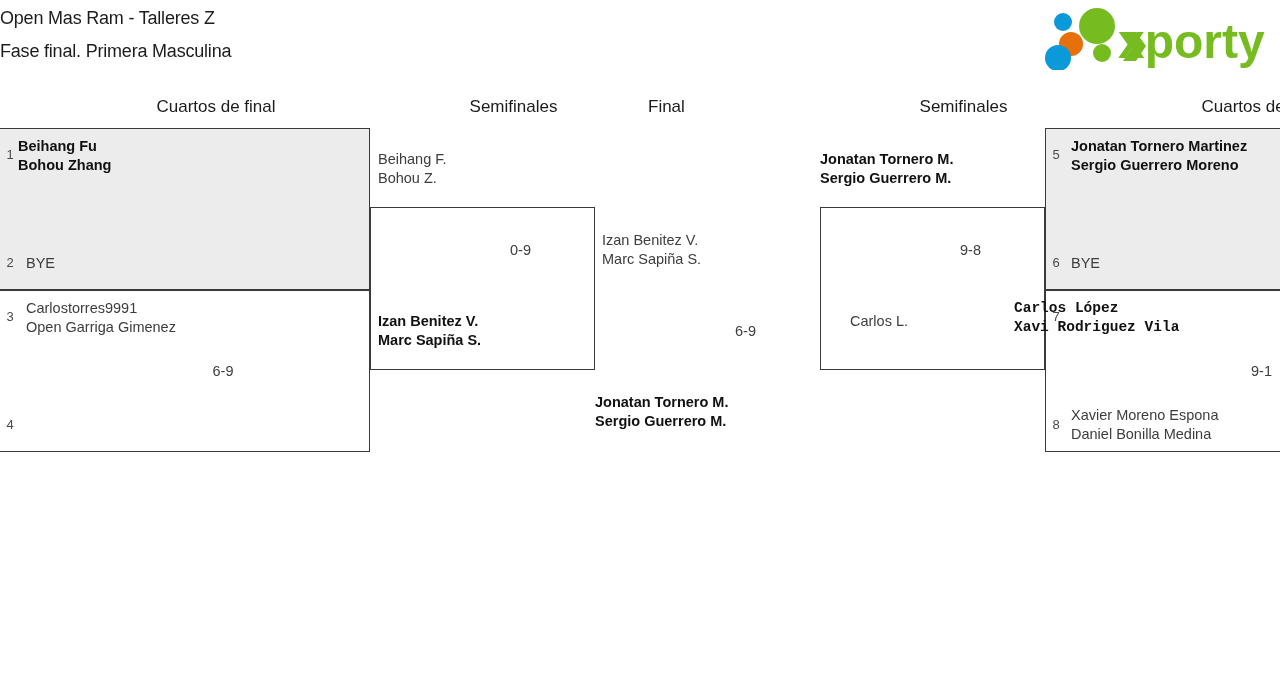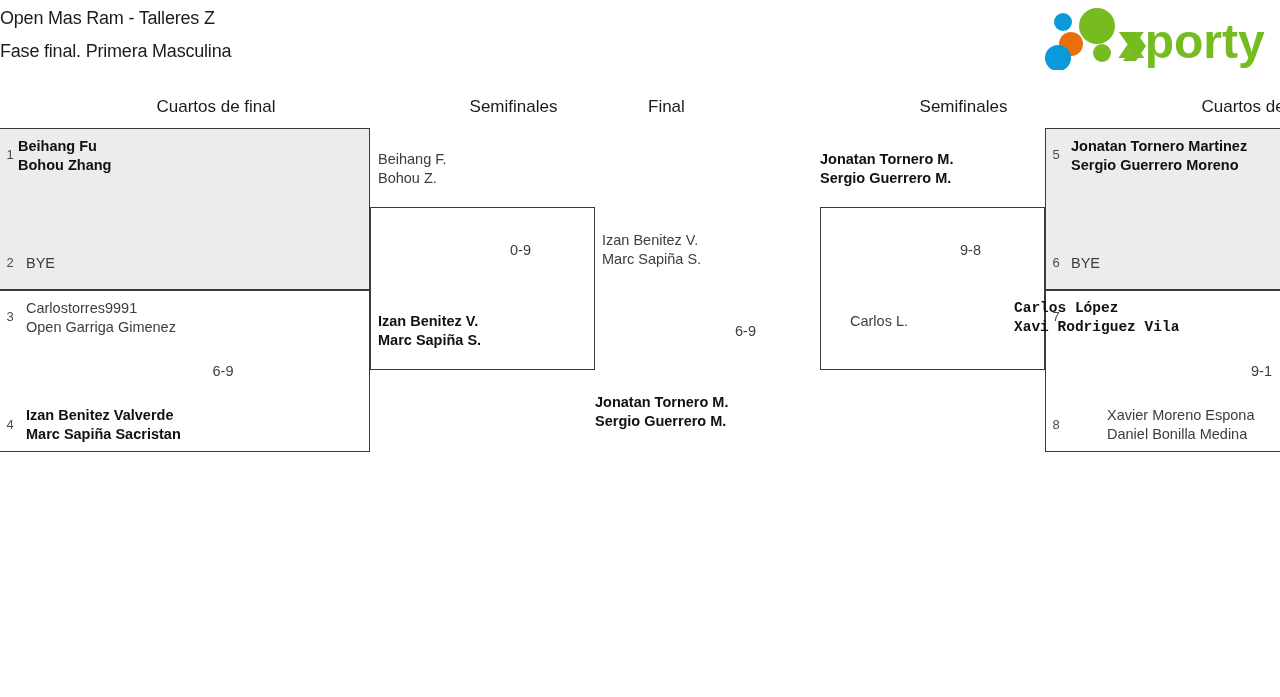--- a/index.html
+++ b/index.html
@@ -160,24 +160,20 @@
   </div>
 
   <div class="match-box no-left" style="left:0px; top:290px; width:370px; height:162px;"></div>
   <div class="seed" style="left:2px; top:309px;">3</div>
   <div class="team loser align-left" style="left:26px; top:299px;">
     <span class="line">Carlostorres9991</span>
     <span class="line">Open Garriga Gimenez</span>
   </div>
   <div class="score" style="left:0px; top:362px; width:370px;">6-9</div>
   <div class="seed" style="left:2px; top:417px;">4</div>
-  <div class="team winner align-left" style="left:26px; top:406px;">
-    <span class="line">Izan Benitez Valverde</span>
-    <span class="line">Marc Sapiña Sacristan</span>
-  </div>
 
   <div class="match-box" style="left:370px; top:207px; width:225px; height:163px;"></div>
   <div class="team loser align-left" style="left:378px; top:150px;">
     <span class="line">Beihang F.</span>
     <span class="line">Bohou Z.</span>
   </div>
   <div class="score" style="left:370px; top:241px; width:225px;">0-9</div>
   <div class="team winner align-left" style="left:378px; top:312px;">
     <span class="line">Izan Benitez V.</span>
     <span class="line">Marc Sapiña S.</span>
@@ -215,18 +211,18 @@
   </div>
 
   <div class="match-box no-right" style="left:1045px; top:290px; width:370px; height:162px;"></div>
   <div class="seed" style="left:1048px; top:309px;">7</div>
   <div class="team winner align-left" style="left:1014px; top:299px;font-family:Liberation Mono, monospace;">
     <span class="line">Carlos López</span>
     <span class="line">Xavi Rodriguez Vila</span>
   </div>
   <div class="score align-left" style="left:1213px; top:362px;">9-1</div>
   <div class="seed" style="left:1048px; top:417px;">8</div>
-  <div class="team loser align-left" style="left:1071px; top:406px;margin-left:36px;">
+  <div class="team loser align-left" style="left:1071px; top:406px;">
     <span class="line">Xavier Moreno Espona</span>
     <span class="line">Daniel Bonilla Medina</span>
   </div>
 
 </div>
 
 </body></html>

